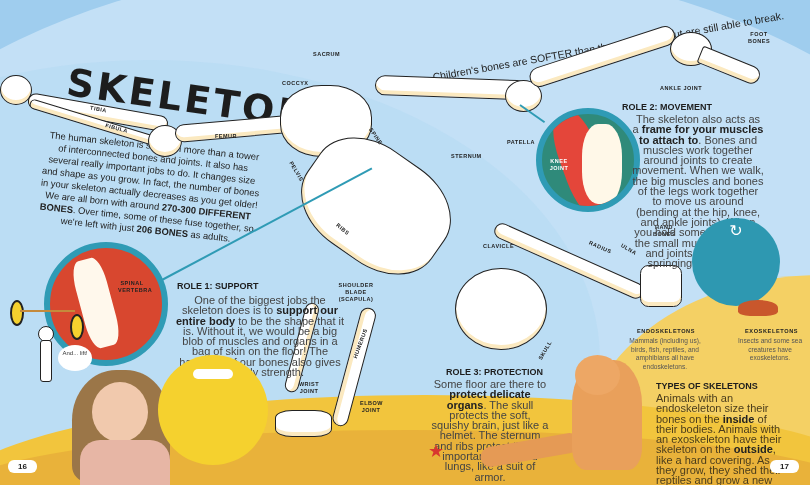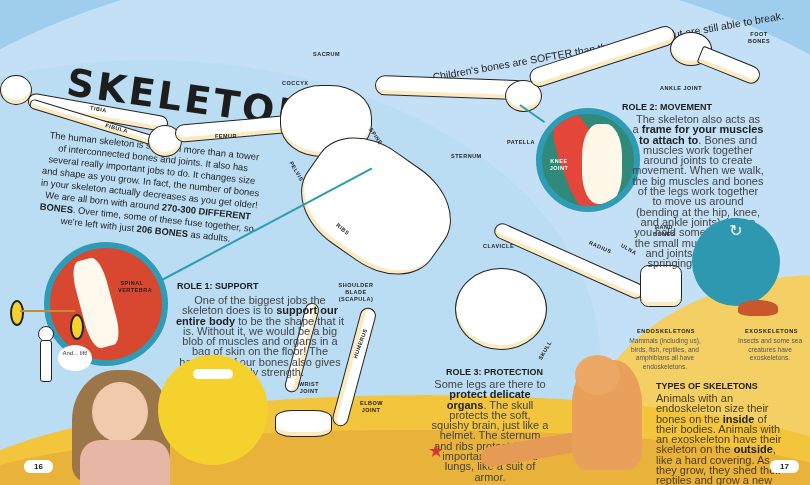--- a/index.html
+++ b/index.html
@@ -128,21 +128,21 @@
     <span>One of the biggest jobs the skeleton does is to </span><b>support our entire body</b><span> to be the shape that it is. Without it, we would be a big blob of muscles and organs in a bag of skin on the floor! The hardness of our bones also gives the body strength.</span>
   </div>
 
   <div class="role-title" style="left:622px;top:102px;">ROLE 2: MOVEMENT</div>
   <div class="role-text" style="left:632px;top:114px;width:132px;text-align:center;">
     <span>The skeleton also acts as a </span><b>frame for your muscles to attach to</b><span>. Bones and muscles work together around joints to create movement. When we walk, the big muscles and bones of the legs work together to move us around (bending at the hip, knee, and ankle joints). When you hold something, that's the small muscles, bones, and joints of the hand springing into action!</span>
   </div>
 
   <div class="role-title" style="left:446px;top:367px;">ROLE 3: PROTECTION</div>
   <div class="role-text" style="left:430px;top:379px;width:120px;text-align:center;">
-    <span>Some legs are there to </span><b>protect delicate organs</b><span>. The skull protects the soft, squishy brain, just like a helmet. The sternum and ribs protect the all-important heart and lungs, like a suit of armor.</span>
+    <span>Some floor are there to </span><b>protect delicate organs</b><span>. The skull protects the soft, squishy brain, just like a helmet. The sternum and ribs protect the all-important heart and lungs, like a suit of armor.</span>
   </div>
 
   <div class="regen">
     <span class="ico">↻</span>
   </div>
 
   <div class="small-head" style="left:637px;top:328px;">ENDOSKELETONS</div>
   <div class="small-text" style="left:625px;top:337px;width:80px;">Mammals (including us), birds, fish, reptiles, and amphibians all have endoskeletons.</div>
 
   <div class="crab"></div>
@@ -170,15 +170,15 @@
   <div class="yellow-bubble">
     <span class="bn"></span>
   </div>
 
   <div class="cat-tail"></div>
   <div class="cat"></div>
   <div class="cat-head"></div>
 
   <div class="star">★</div>
 
-  <div class="page-num" style="left:24px;top:460px;">16</div>
+  <div class="page-num" style="left:8px;top:460px;">16</div>
   <div class="page-num" style="left:770px;top:460px;">17</div>
 </div>
 
 </body></html>

